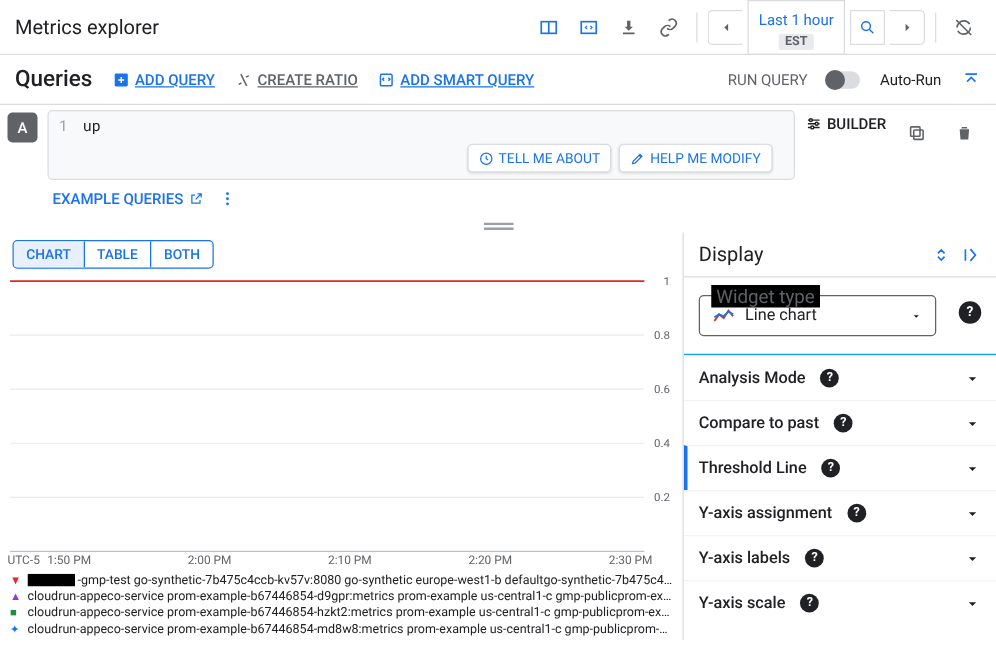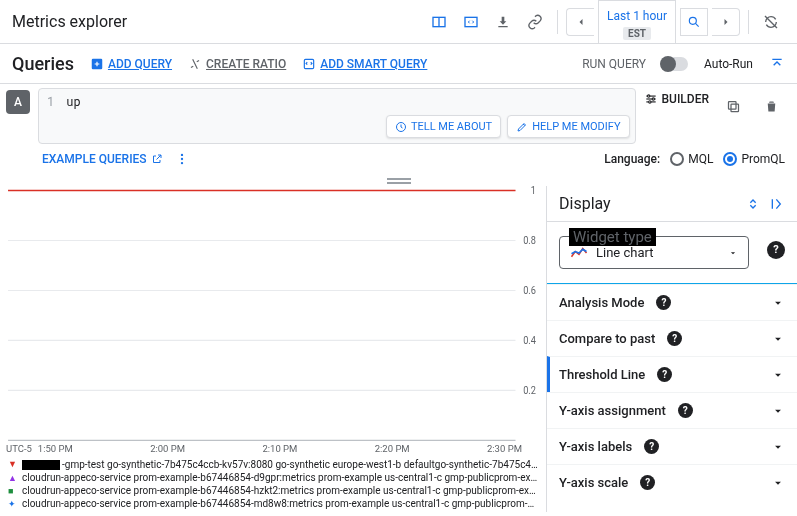--- a/index.html
+++ b/index.html
@@ -32,21 +32,21 @@
   .autorun-label { font-size: 12px; }
   .collapse-btn { color: #1a73e8; cursor: pointer; }
 
   
   .query-row { display: flex; padding: 4px 12px 4px 6px; gap: 8px; align-items: flex-start; position: relative; }
   .query-letter { width: 24px; height: 24px; background: #5f6368; color: #fff; border-radius: 4px; display: flex; align-items: center; justify-content: center; font-size: 12px; font-weight: 500; margin-top: 2px; }
   .editor-container { flex: 1; position: relative; }
   .editor { border: 1px solid #dadce0; border-radius: 4px; padding: 4px 8px; min-height: 56px; font-family: 'Roboto Mono', monospace; font-size: 12px; background: #f8f9fa; display: flex; }
   .line-num { color: #9aa0a6; padding-right: 12px; }
   .editor-text { color: #202124; }
-  .editor-floating { position: absolute; right: 6px; bottom: 6px; display: flex; gap: 6px; }
+  .editor-floating { position: absolute; right: 18px; bottom: 6px; display: flex; gap: 6px; }
   .float-btn { display: flex; align-items: center; gap: 4px; background: #fff; border: 1px solid #dadce0; border-radius: 4px; padding: 4px 8px; font-size: 11px; color: #1a73e8; cursor: pointer; box-shadow: 0 1px 2px rgba(0,0,0,0.1); }
   .right-tools { display: flex; align-items: flex-start; gap: 10px; padding-top: 4px; }
   .builder-btn { display: flex; align-items: center; gap: 4px; font-size: 12px; font-weight: 500; cursor: pointer; color: #202124; }
 
   
   .example-row { display: flex; align-items: center; padding: 4px 12px 10px 42px; gap: 12px; }
   .example-link { color: #1a73e8; font-size: 12px; font-weight: 500; cursor: pointer; display: flex; align-items: center; gap: 4px; }
   .lang-row { display: flex; align-items: center; gap: 10px; font-size: 12px; }
   .radio-group { display: flex; align-items: center; gap: 4px; cursor: pointer; }
   .radio { width: 14px; height: 14px; border: 2px solid #5f6368; border-radius: 50%; display: flex; align-items: center; justify-content: center; }
@@ -252,42 +252,36 @@
       </svg>
   </div>
   <div class="menu-dots">
       <svg width="14" height="14" viewBox="0 0 24 24" fill="currentColor">
         <circle cx="12" cy="5" r="2"></circle>
         <circle cx="12" cy="12" r="2"></circle>
         <circle cx="12" cy="19" r="2"></circle>
       </svg>
     </div>
   <div class="spacer"></div>
-  <div class="lang-row">
-    <span style="font-weight:500;">Language:</span>
-    <div class="radio-group">
-      <div class="radio"></div>
-      <span>MQL</span>
-    </div>
-    <div class="radio-group">
-      <div class="radio checked"></div>
-      <span>PromQL</span>
-    </div>
-  </div>
 </div>
 
 <div class="drag-handle">
   <svg width="24" height="6" viewBox="0 0 24 6" fill="currentColor">
       <rect x="0" y="0" width="24" height="2"></rect>
       <rect x="0" y="4" width="24" height="2"></rect>
     </svg>
 </div>
 
 <div class="main">
   <div class="chart-area">
+    <div class="vis-tabs">
+      <div class="vis-tab active">CHART</div>
+      <div class="vis-tab">TABLE</div>
+      <div class="vis-tab">BOTH</div>
+    </div>
     <div class="chart-plot">
       <svg class="chart-svg" id="chart-svg" viewBox="0 0 520 228" preserveAspectRatio="none">
           <line x1="2" y1="181.6" x2="498" y2="181.6" stroke="#e8eaed" stroke-width="1"></line>
           <text x="518" y="184.6" font-size="9" fill="#5f6368" text-anchor="end">0.2</text>
           <line x1="2" y1="137.2" x2="498" y2="137.2" stroke="#e8eaed" stroke-width="1"></line>
           <text x="518" y="140.2" font-size="9" fill="#5f6368" text-anchor="end">0.4</text>
           <line x1="2" y1="92.80000000000001" x2="498" y2="92.80000000000001" stroke="#e8eaed" stroke-width="1"></line>
           <text x="518" y="95.80000000000001" font-size="9" fill="#5f6368" text-anchor="end">0.6</text>
           <line x1="2" y1="48.39999999999998" x2="498" y2="48.39999999999998" stroke="#e8eaed" stroke-width="1"></line>
           <text x="518" y="51.39999999999998" font-size="9" fill="#5f6368" text-anchor="end">0.8</text>

